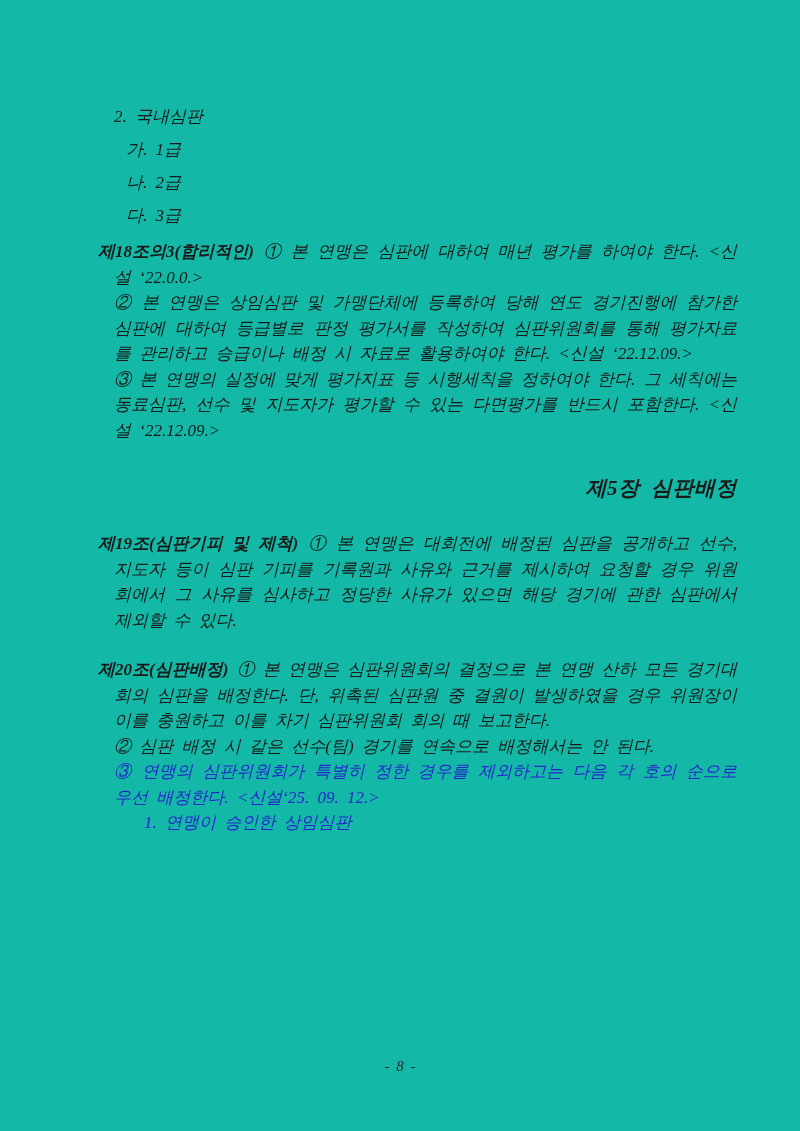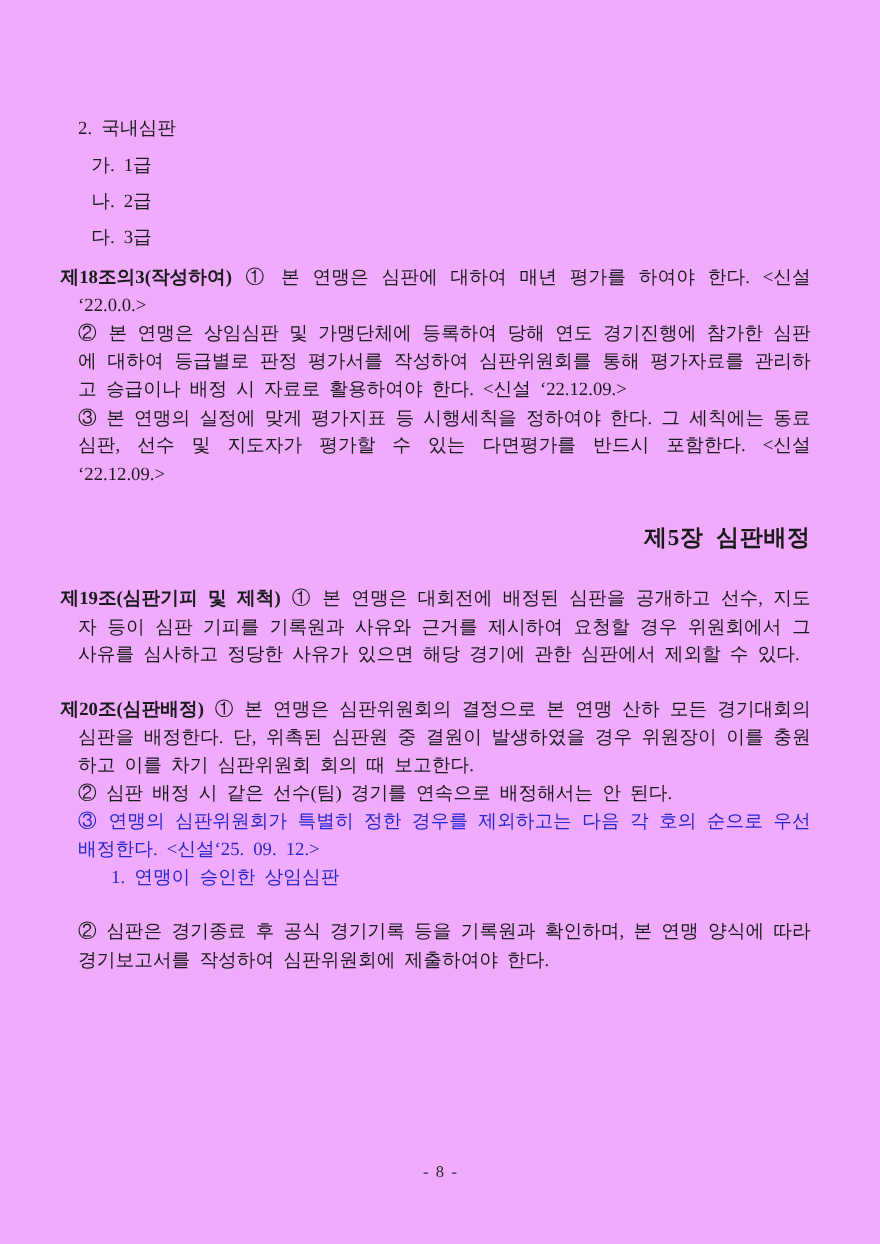--- a/index.html
+++ b/index.html
@@ -13,23 +13,24 @@
     color: #1a1a1a;
     font-family: "Liberation Serif", "DejaVu Serif", serif;
     font-size: 17px;
     line-height: 25.5px;
   }
   .page {
     position: relative;
     width: 800px;
     height: 1131px;
     box-sizing: border-box;
-    padding: 100px 63px 0 55px;
-    background: #f0abfc;
+    padding: 100px 63px 0 98px;
+    background: #14b8a6;
     overflow: hidden;
+    font-style: italic;
   }
   p { margin: 0; text-align: justify; word-spacing: 4px; }
   .lvl1 { margin-left: 16px; line-height: 33px; }
   .lvl2 { margin-left: 28px; line-height: 33px; }
   .p-first { margin-left: 16px; text-indent: -16px; }
   .p-sub   { margin-left: 16px; }
   .p-item  { margin-left: 46px; }
   .atitle  { font-weight: bold; margin-right: 9px; }
   .blue    { color: #2626cc; }
   .chapter {
@@ -60,37 +61,36 @@
 <div class="page">
 
   <div>
     <p class="lvl1">2. 국내심판</p>
     <p class="lvl2">가. 1급</p>
     <p class="lvl2">나. 2급</p>
     <p class="lvl2">다. 3급</p>
   </div>
 
   <div>
-    <p class="p-first gap-sm"><b class="atitle">제18조의3(작성하여)</b><span>① 본 연맹은 심판에 대하여 매년 평가를 하여야 한다. &lt;신설 ‘22.0.0.&gt;</span></p>
+    <p class="p-first gap-sm"><b class="atitle">제18조의3(합리적인)</b><span>① 본 연맹은 심판에 대하여 매년 평가를 하여야 한다. &lt;신설 ‘22.0.0.&gt;</span></p>
     <p class="p-sub">② 본 연맹은 상임심판 및 가맹단체에 등록하여 당해 연도 경기진행에 참가한 심판에 대하여 등급별로 판정 평가서를 작성하여 심판위원회를 통해 평가자료를 관리하고 승급이나 배정 시 자료로 활용하여야 한다. &lt;신설 ‘22.12.09.&gt;</p>
     <p class="p-sub">③ 본 연맹의 실정에 맞게 평가지표 등 시행세칙을 정하여야 한다. 그 세칙에는 동료심판, 선수 및 지도자가 평가할 수 있는 다면평가를 반드시 포함한다. &lt;신설 ‘22.12.09.&gt;</p>
   </div>
 
   <h2 class="chapter">제5장  심판배정</h2>
 
   <div>
     <p class="p-first"><b class="atitle">제19조(심판기피 및 제척)</b><span>① 본 연맹은 대회전에 배정된 심판을 공개하고 선수, 지도자 등이 심판 기피를 기록원과 사유와 근거를 제시하여 요청할 경우 위원회에서 그 사유를 심사하고 정당한 사유가 있으면 해당 경기에 관한 심판에서 제외할 수 있다.</span></p>
   </div>
 
   <div class="gap">
     <p class="p-first"><b class="atitle">제20조(심판배정)</b><span>① 본 연맹은 심판위원회의 결정으로 본 연맹 산하 모든 경기대회의 심판을 배정한다. 단, 위촉된 심판원 중 결원이 발생하였을 경우 위원장이 이를 충원하고 이를 차기 심판위원회 회의 때 보고한다.</span></p>
     <p class="p-sub">② 심판 배정 시 같은 선수(팀) 경기를 연속으로 배정해서는 안 된다.</p>
     <p class="p-sub blue">③ 연맹의 심판위원회가 특별히 정한 경우를 제외하고는 다음 각 호의 순으로 우선 배정한다. &lt;신설‘25. 09. 12.&gt;</p>
     <p class="p-item blue">1. 연맹이 승인한 상임심판</p>
   </div>
 
   <div class="gap">
-    <p class="p-sub">② 심판은 경기종료 후 공식 경기기록 등을 기록원과 확인하며, 본 연맹 양식에 따라 경기보고서를 작성하여 심판위원회에 제출하여야 한다.</p>
   </div>
 
   <div class="pageno">- 8 -</div>
 
 </div>
 
 </body></html>

